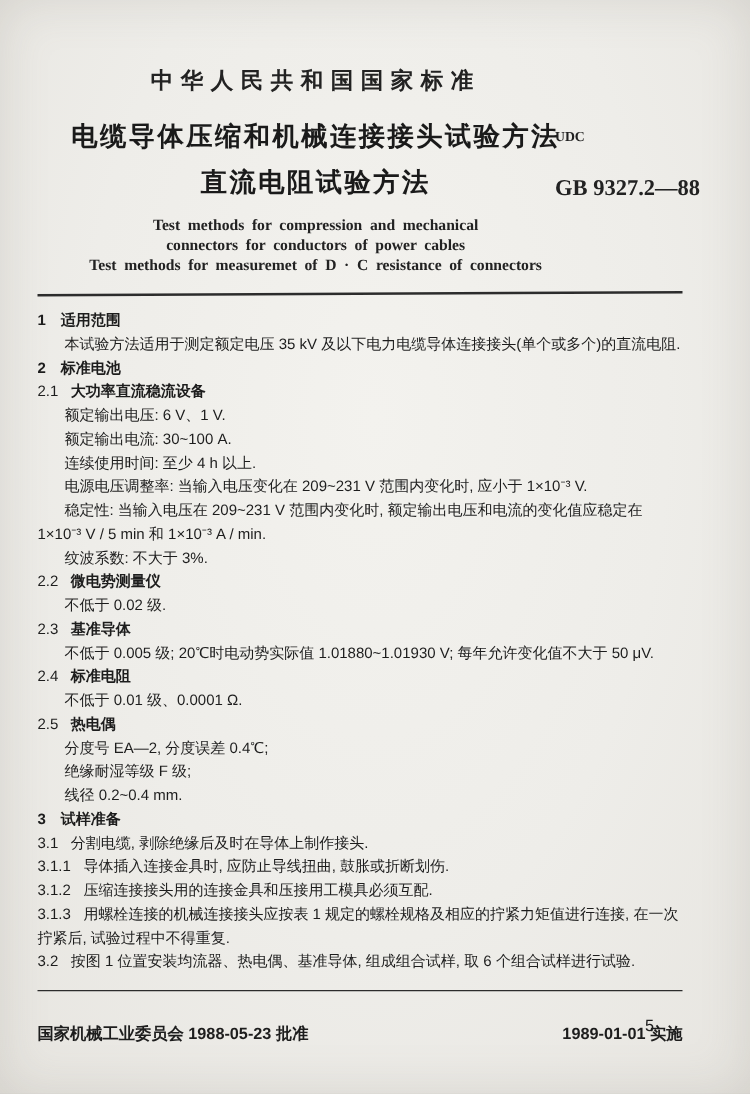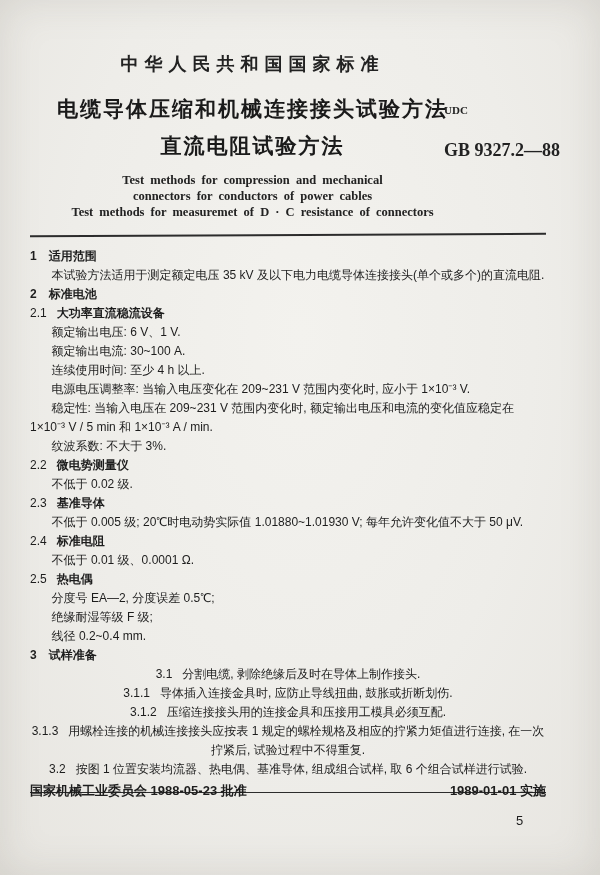--- a/index.html
+++ b/index.html
@@ -48,28 +48,28 @@
   .doc-body{
     position:absolute;top:247px;left:30px;width:516px;
     font-size:12px;line-height:19px;color:#1d1d1d;
   }
   .doc-body p{margin:0;}
   .sec-head{font-weight:bold;margin-top:6px;}
   .sub-head{font-weight:bold;margin-top:1px;}
   .num{margin-right:12px;font-weight:bold;}
   .numc{margin-right:10px;font-weight:normal;margin-top:16px;}
   .ind{text-indent:1.8em;}
-  .clause{margin-top:1px;text-align:center;}
+  .clause{margin-top:1px;}
   
   .foot-rule{
     position:absolute;top:792px;left:30px;width:516px;
     border:none;border-top:1.5px solid #2c2c2c;margin:0;
   }
   .foot-row{
-    position:absolute;top:782px;left:30px;width:516px;
+    position:absolute;top:818px;left:30px;width:516px;
     display:flex;justify-content:space-between;
     font-size:13px;font-weight:bold;color:#1d1d1d;
   }
   .page-num{
     position:absolute;top:813px;left:516px;
     font-size:13px;color:#1d1d1d;
   }
 </style>
 </head>
 <body>
@@ -108,21 +108,21 @@
     <p class="sub-head"><span class="numc">2.2</span><span>微电势测量仪</span></p>
     <p class="ind">不低于 0.02 级.</p>
 
     <p class="sub-head"><span class="numc">2.3</span><span>基准导体</span></p>
     <p class="ind">不低于 0.005 级; 20℃时电动势实际值 1.01880~1.01930 V; 每年允许变化值不大于 50 μV.</p>
 
     <p class="sub-head"><span class="numc">2.4</span><span>标准电阻</span></p>
     <p class="ind">不低于 0.01 级、0.0001 Ω.</p>
 
     <p class="sub-head"><span class="numc">2.5</span><span>热电偶</span></p>
-    <p class="ind">分度号 EA—2, 分度误差 0.5℃;</p>
+    <p class="ind">分度号 EA—2, 分度误差 0.4℃;</p>
     <p class="ind">绝缘耐湿等级  F 级;</p>
     <p class="ind">线径 0.2~0.4 mm.</p>
 
     <p class="sec-head"><span class="num">3</span><span>试样准备</span></p>
 
     <p class="clause"><span class="numc">3.1</span><span>分割电缆, 剥除绝缘后及时在导体上制作接头.</span></p>
     <p class="clause"><span class="numc">3.1.1</span><span>导体插入连接金具时, 应防止导线扭曲, 鼓胀或折断划伤.</span></p>
     <p class="clause"><span class="numc">3.1.2</span><span>压缩连接接头用的连接金具和压接用工模具必须互配.</span></p>
     <p class="clause"><span class="numc">3.1.3</span><span>用螺栓连接的机械连接接头应按表 1 规定的螺栓规格及相应的拧紧力矩值进行连接, 在一次拧紧后, 试验过程中不得重复.</span></p>
     <p class="clause"><span class="numc">3.2</span><span>按图 1 位置安装均流器、热电偶、基准导体, 组成组合试样, 取 6 个组合试样进行试验.</span></p>

